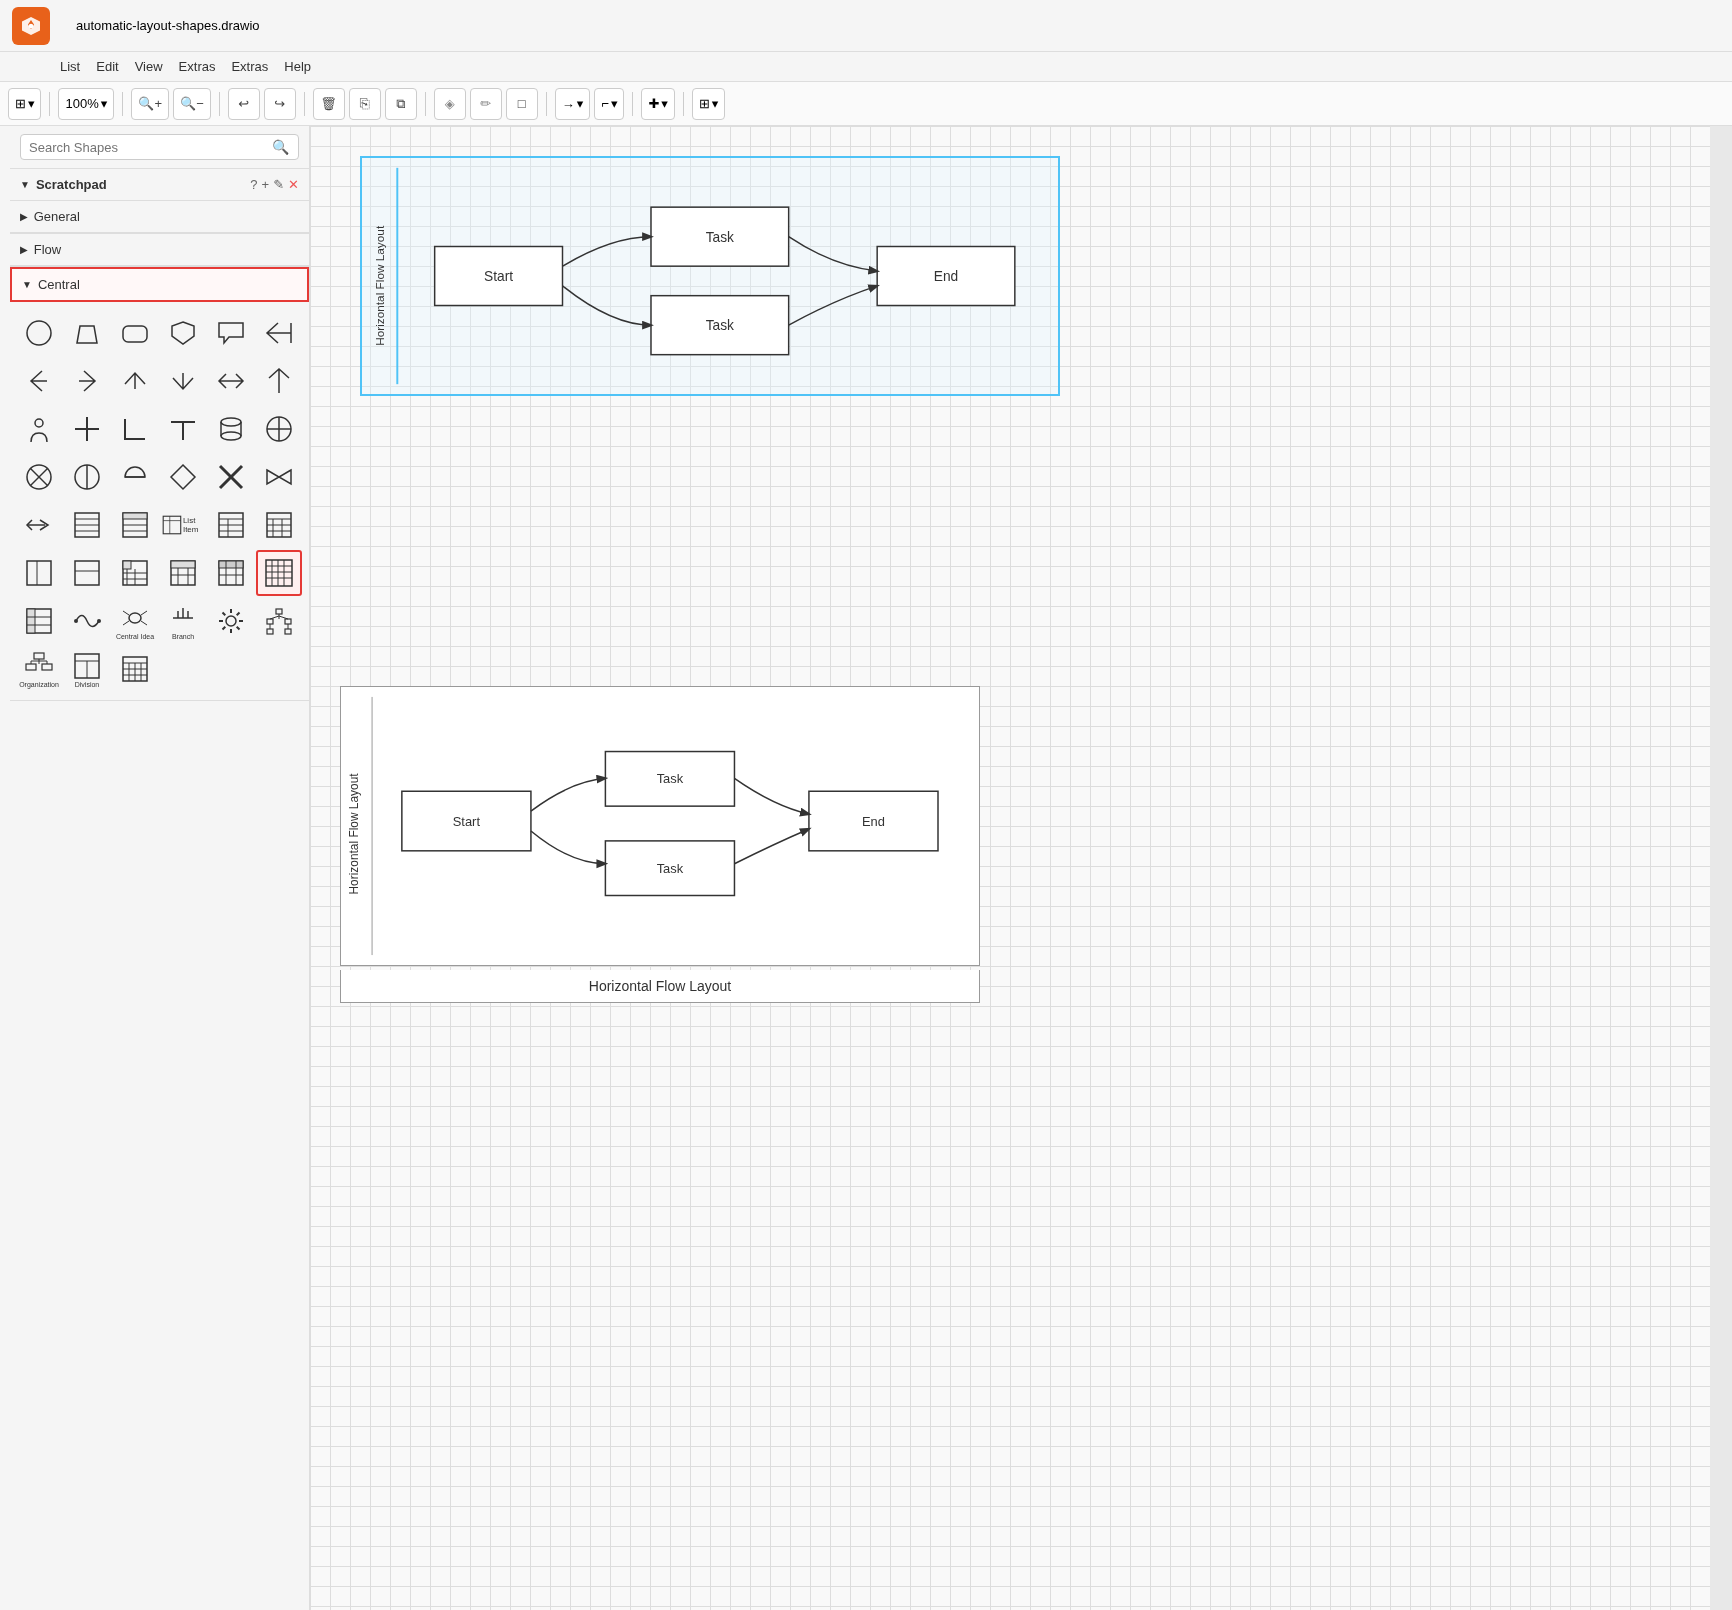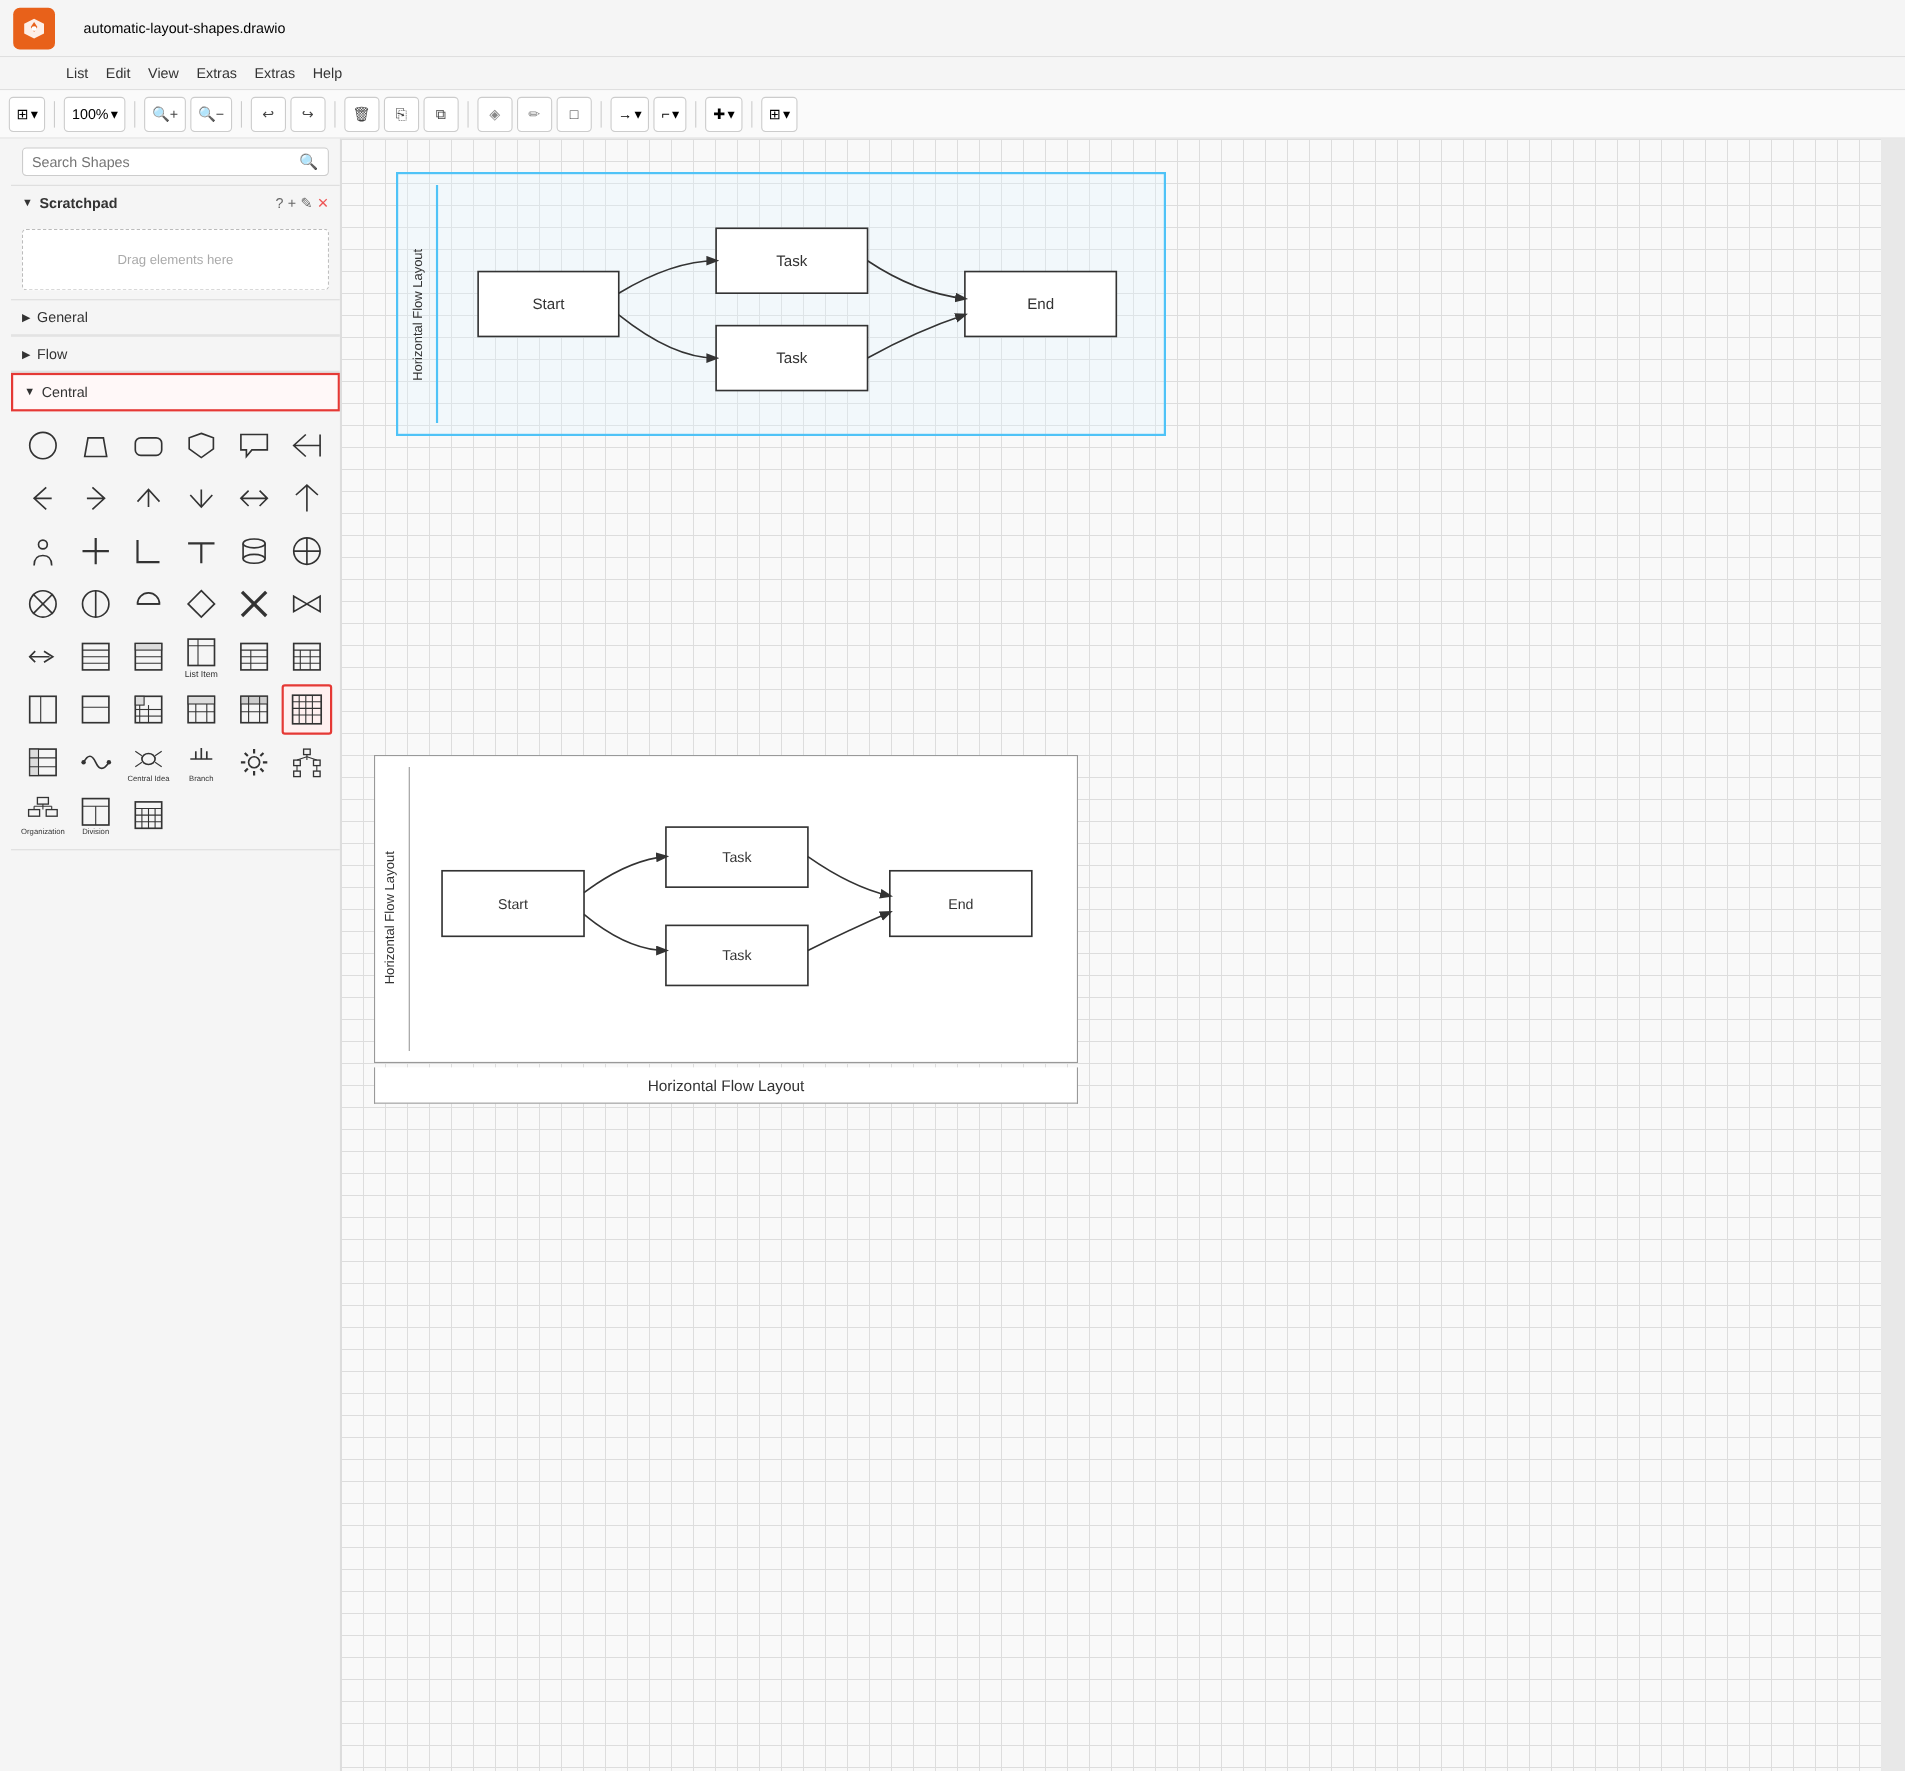--- a/index.html
+++ b/index.html
@@ -206,25 +206,20 @@
       <div class="sidebar-section-header">
         <span class="section-arrow">▼</span>
         <span class="section-title">Scratchpad</span>
         <div class="section-actions">
           <span style="cursor:pointer">?</span>
           <span style="cursor:pointer">+</span>
           <span style="cursor:pointer">✎</span>
           <span style="cursor:pointer;color:#e55">✕</span>
         </div>
       </div>
-      <div id="scratchpad-content">
-        <div id="drag-area">
-          <span>Drag elements here</span>
-        </div>
-      </div>
     </div>
 
     <div class="sidebar-section">
       <div class="shape-section-header">
         <span class="section-arrow">▶</span>
         <span>General</span>
       </div>
     </div>
 
     <div class="sidebar-section">
@@ -393,21 +388,21 @@
             </svg>
         </div>
         <div class="shape-item">
           <svg viewBox="0 0 30 30">
               <rect x="3" y="3" width="24" height="24" fill="none" stroke="#333" stroke-width="1.5"></rect>
               <rect x="3" y="3" width="24" height="6" fill="#ddd" stroke="#333" stroke-width="1"></rect>
               <line x1="3" y1="15" x2="27" y2="15" stroke="#333" stroke-width="1"></line>
               <line x1="3" y1="21" x2="27" y2="21" stroke="#333" stroke-width="1"></line>
             </svg>
         </div>
-        <div class="shape-item" style="flex-direction:column; font-size:8px;">
+        <div class="shape-item" style="flex-direction:row; font-size:8px;">
           <svg viewBox="0 0 30 30">
               <rect x="3" y="3" width="24" height="24" fill="none" stroke="#333" stroke-width="1.5"></rect>
               <line x1="3" y1="9" x2="27" y2="9" stroke="#333" stroke-width="1"></line>
               <line x1="12" y1="3" x2="12" y2="27" stroke="#333" stroke-width="1"></line>
             </svg>
           <span style="font-size:8px;color:#333;">List Item</span>
         </div>
         <div class="shape-item">
           <svg viewBox="0 0 30 30">
               <rect x="3" y="3" width="24" height="24" fill="none" stroke="#333" stroke-width="1.5"></rect>

